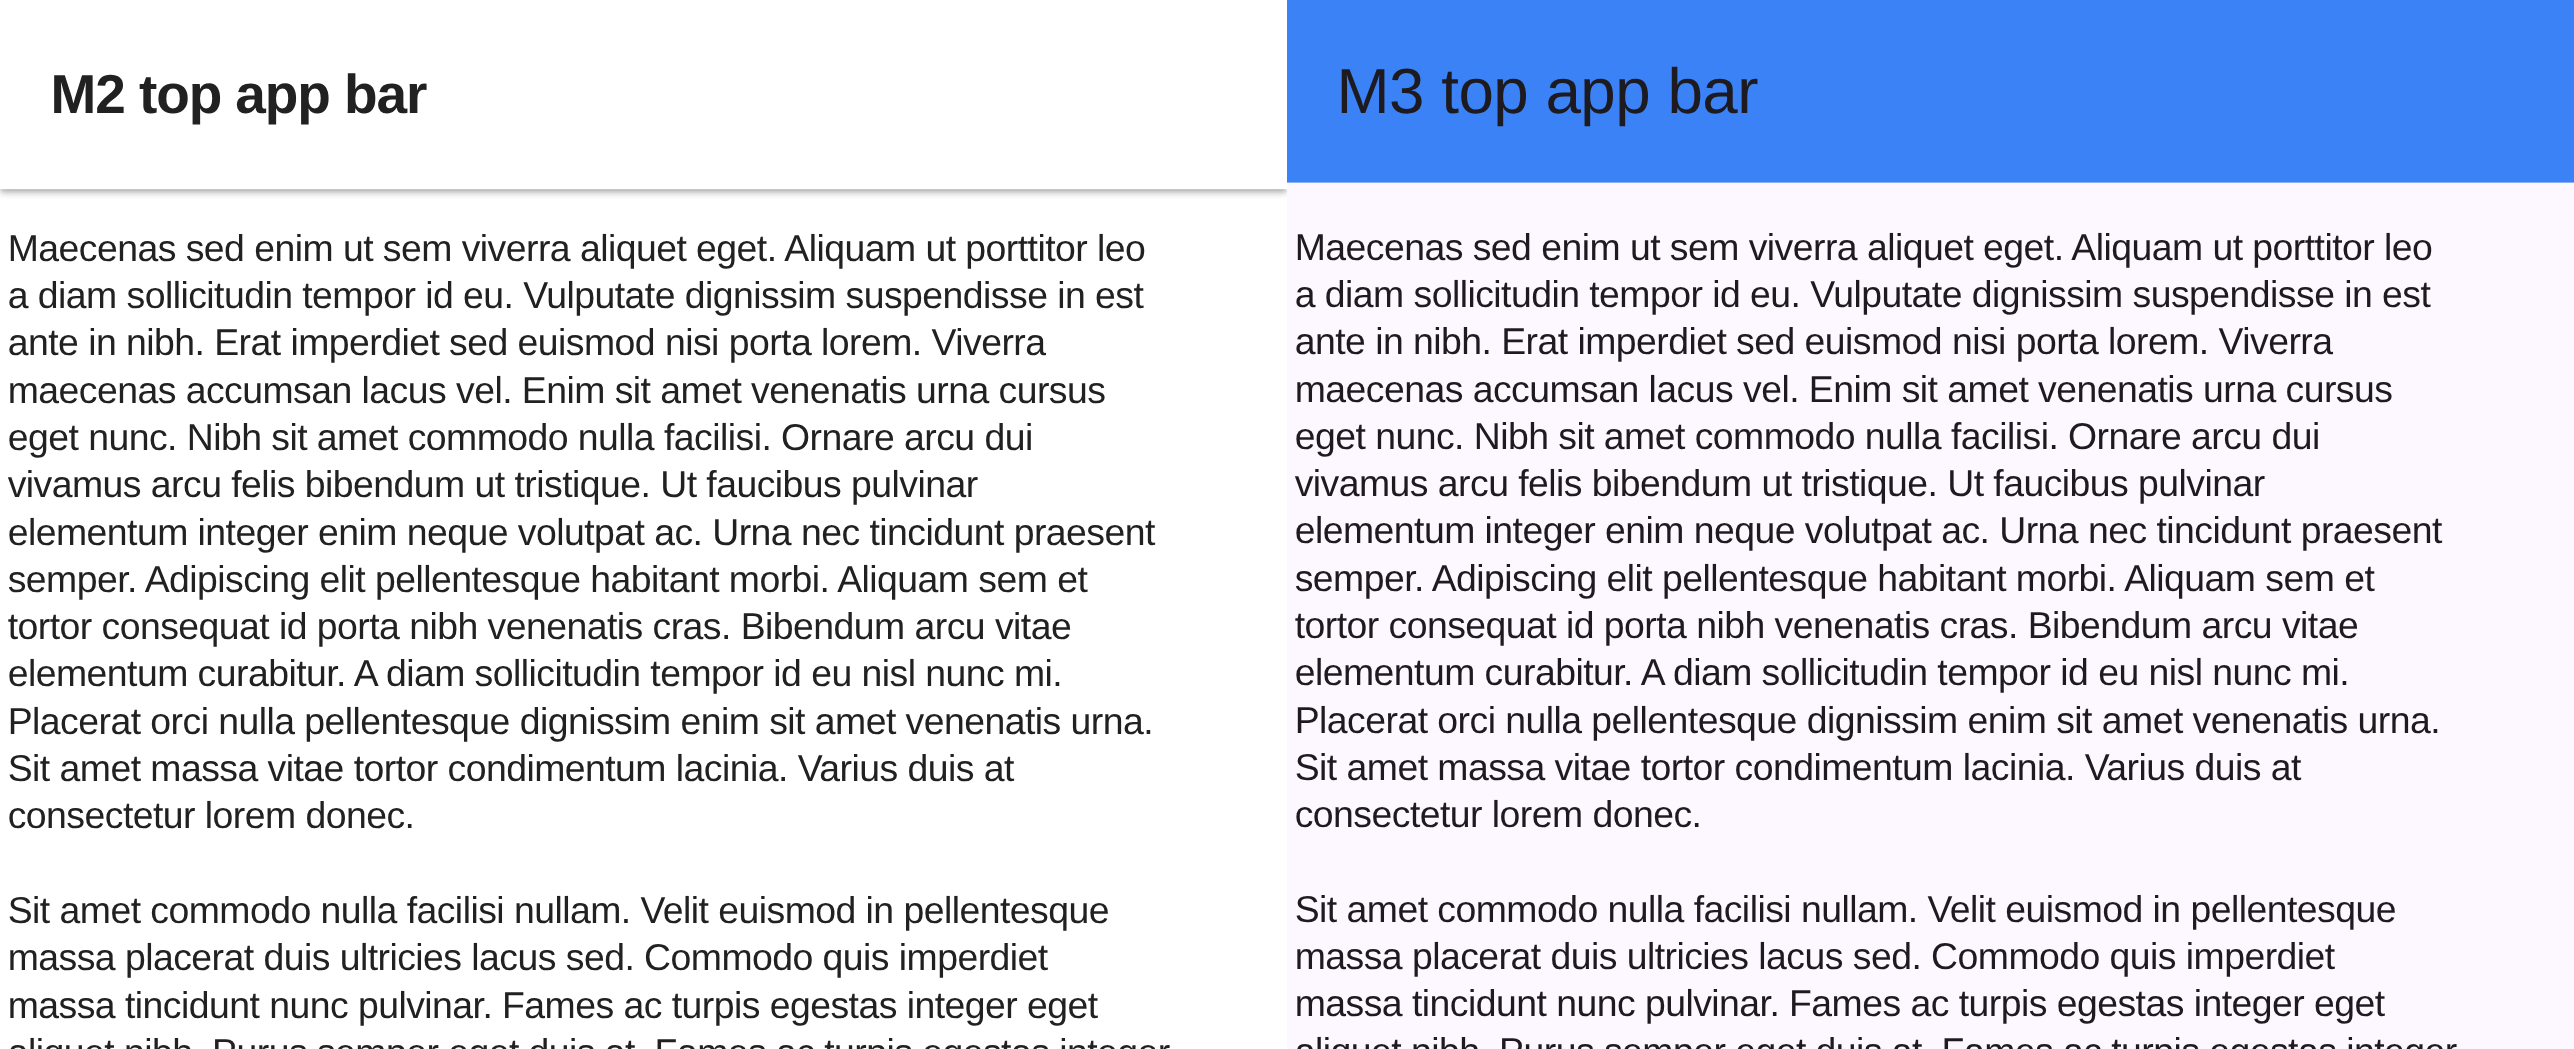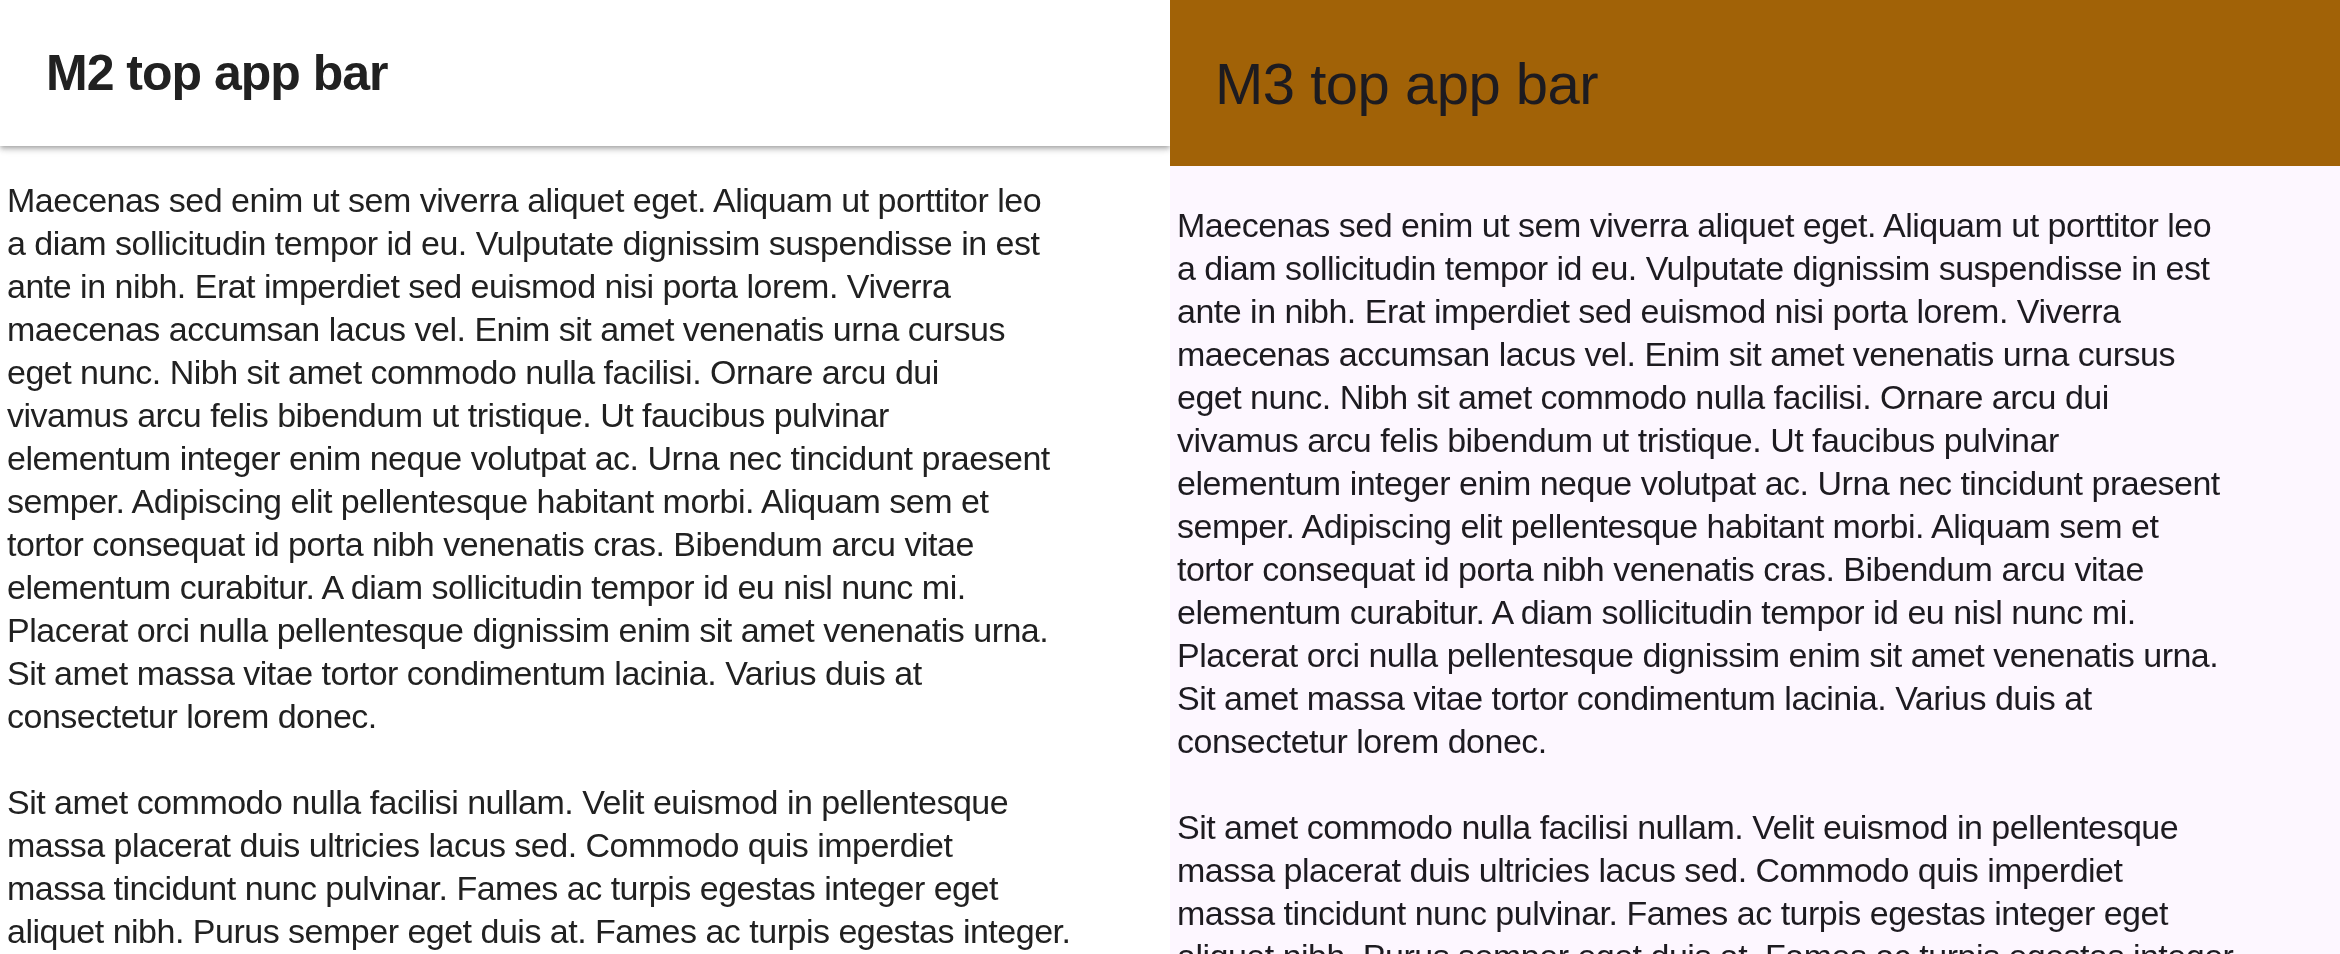--- a/index.html
+++ b/index.html
@@ -27,21 +27,21 @@
 
   .appbar {
     position: relative;
     display: flex;
     align-items: center;
     width: 100%;
     box-sizing: border-box;
     z-index: 2;
   }
   .appbar-m2 {
-    height: 146px;
+    height: 172px;
     padding-left: 46px;
     box-shadow: 0 2px 4px -1px rgba(0,0,0,0.20),
                 0 4px 5px 0 rgba(0,0,0,0.14),
                 0 1px 10px 0 rgba(0,0,0,0.12);
   }
   .appbar-m3 {
     height: 166px;
     padding-left: 45px;
   }
   .appbar-title-m2 {
@@ -104,21 +104,21 @@
       <div class="para">
           <div class="line">Sit amet commodo nulla facilisi nullam. Velit euismod in pellentesque</div>
           <div class="line">massa placerat duis ultricies lacus sed. Commodo quis imperdiet</div>
           <div class="line">massa tincidunt nunc pulvinar. Fames ac turpis egestas integer eget</div>
           <div class="line">aliquet nibh. Purus semper eget duis at. Fames ac turpis egestas integer.</div>
         </div>
     </div>
   </div>
 
   <div class="panel panel-m3" style="background-color: rgb(253, 247, 255);">
-    <div class="appbar appbar-m3" style="background-color: #a16207;">
+    <div class="appbar appbar-m3" style="background-color: #3b82f6;">
       <span class="appbar-title-m3" style="color: rgb(29, 27, 32);">M3 top app bar</span>
     </div>
     <div class="content content-m3" style="color: rgb(29, 27, 32);">
       <div class="para">
           <div class="line">Maecenas sed enim ut sem viverra aliquet eget. Aliquam ut porttitor leo</div>
           <div class="line">a diam sollicitudin tempor id eu. Vulputate dignissim suspendisse in est</div>
           <div class="line">ante in nibh. Erat imperdiet sed euismod nisi porta lorem. Viverra</div>
           <div class="line">maecenas accumsan lacus vel. Enim sit amet venenatis urna cursus</div>
           <div class="line">eget nunc. Nibh sit amet commodo nulla facilisi. Ornare arcu dui</div>
           <div class="line">vivamus arcu felis bibendum ut tristique. Ut faucibus pulvinar</div>

